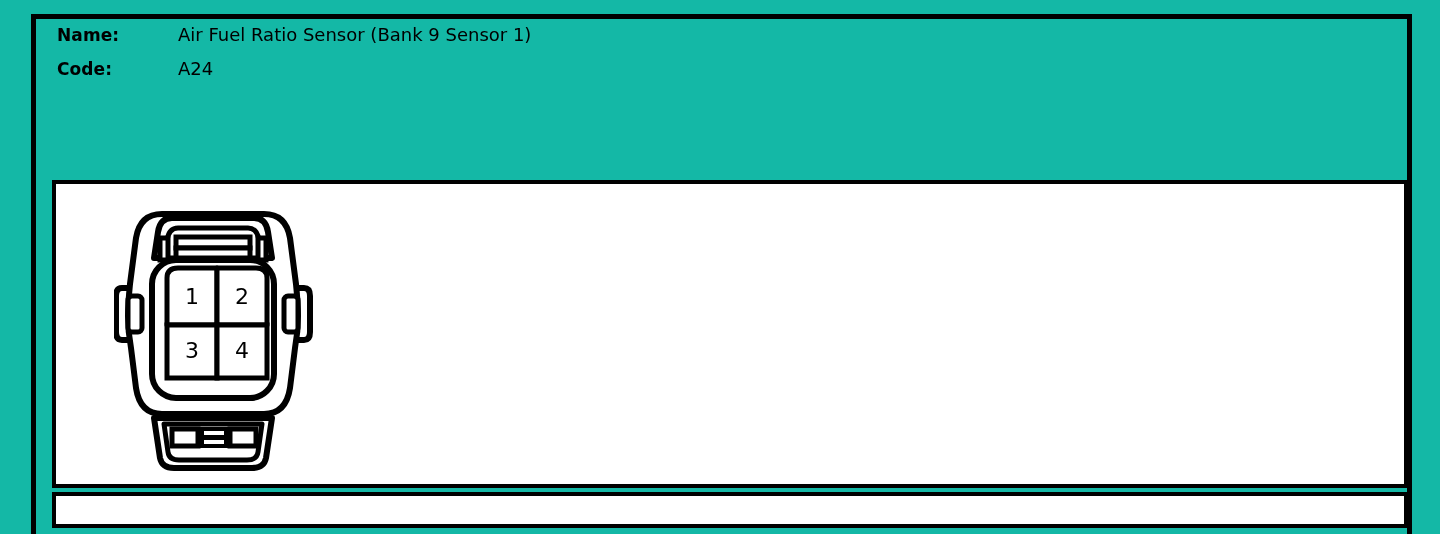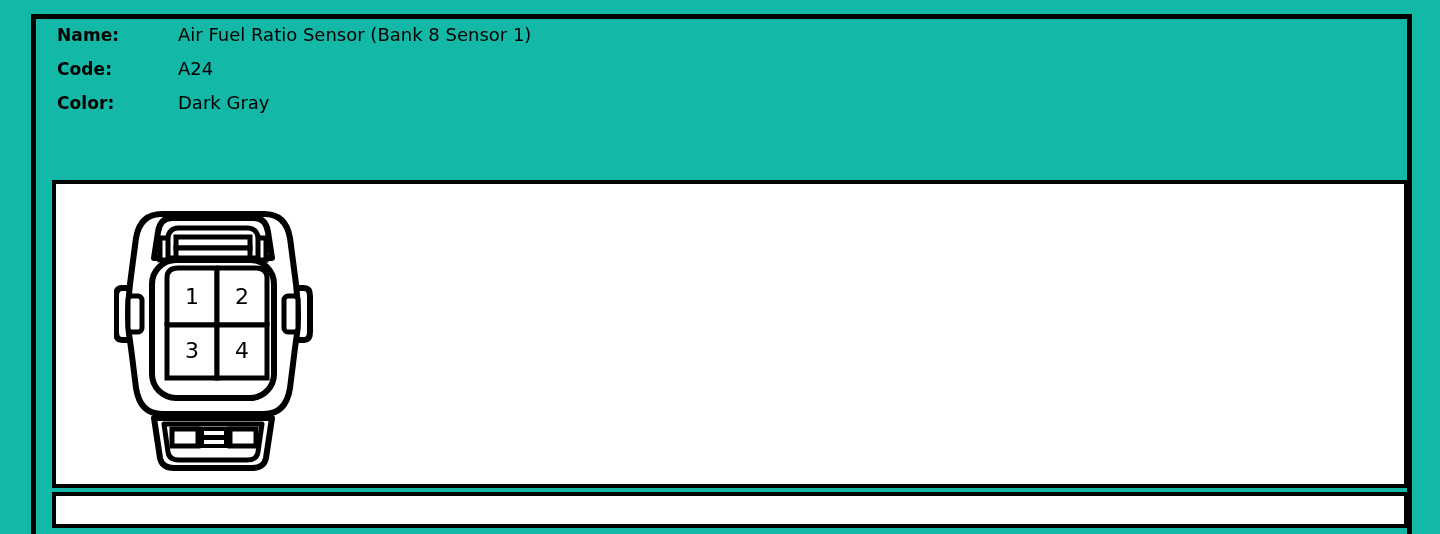--- a/index.html
+++ b/index.html
@@ -111,33 +111,29 @@
 <body>
 
 <div id="page">
 
   <div class="card-frame"></div>
 
   <div class="spec-list">
 
     <div class="spec-row">
       <span class="spec-label">Name:</span>
-      <span class="spec-value">Air Fuel Ratio Sensor (Bank 8 Sensor 1)</span>
+      <span class="spec-value">Air Fuel Ratio Sensor (Bank 9 Sensor 1)</span>
     </div>
 
     <div class="spec-row">
       <span class="spec-label">Code:</span>
       <span class="spec-value">A24</span>
     </div>
 
 
-    <div class="spec-row">
-      <span class="spec-label">Color:</span>
-      <span class="spec-value">Dark Gray</span>
-    </div>
 
   </div>
 
   <div class="diagram-box">
 
     <div class="connector-wrap">
       <svg class="connector-svg" viewBox="0 0 220 290">
 
         <path d="M 60 14
                  L 124 14

